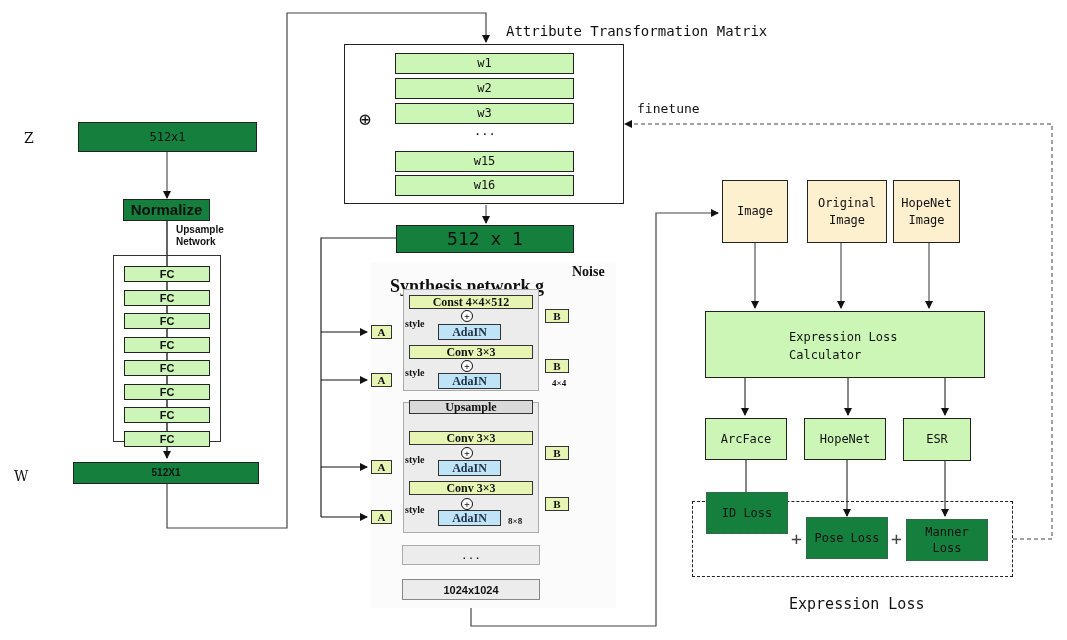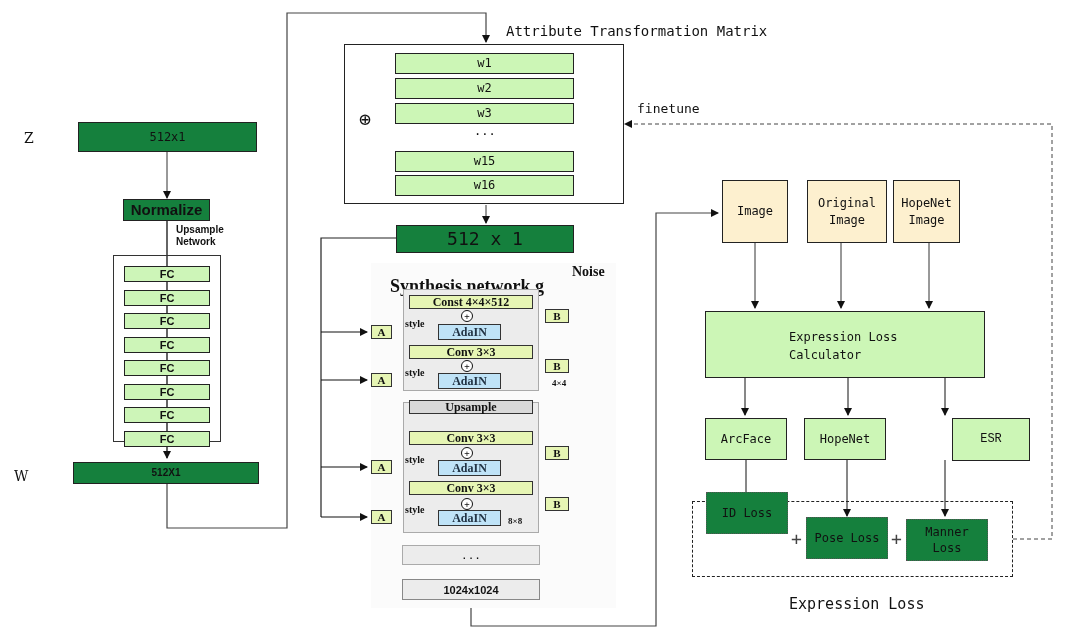--- a/index.html
+++ b/index.html
@@ -168,21 +168,21 @@
 <div class="abs box cream" style="left:807px;top:180px;width:80px;height:63px;">Original Image</div>
 <div class="abs box cream" style="left:893px;top:180px;width:67px;height:63px;">HopeNet Image</div>
 
 <div class="abs green" style="left:705px;top:311px;width:280px;height:67px;border:1px solid #222;font-size:12px;line-height:18px;">
   <div style="position:absolute;left:83px;top:16px;">Expression Loss</div>
   <div style="position:absolute;left:83px;top:34px;">Calculator</div>
 </div>
 
 <div class="abs box green" style="left:705px;top:418px;width:82px;height:42px;">ArcFace</div>
 <div class="abs box green" style="left:804px;top:418px;width:82px;height:42px;">HopeNet</div>
-<div class="abs box green" style="left:952px;top:418px;width:78px;height:43px;font-family:Liberation Mono, monospace;">ESR</div>
+<div class="abs box green" style="left:903px;top:418px;width:68px;height:43px;">ESR</div>
 
 <div class="abs" style="left:692px;top:501px;width:321px;height:76px;border:1px dashed #222;"></div>
 <div class="abs box dotted" style="left:706px;top:492px;width:82px;height:42px;">ID Loss</div>
 <div class="lbl" style="left:791px;top:528px;font-size:18px;color:#444;">+</div>
 <div class="abs box dotted" style="left:806px;top:517px;width:82px;height:42px;">Pose Loss</div>
 <div class="lbl" style="left:891px;top:528px;font-size:18px;color:#444;">+</div>
 <div class="abs box dotted" style="left:906px;top:519px;width:82px;height:42px;padding:0 14px;">Manner Loss</div>
 <div class="lbl" style="left:789px;top:595px;font-size:15px;">Expression Loss</div>
 
 </body></html>

